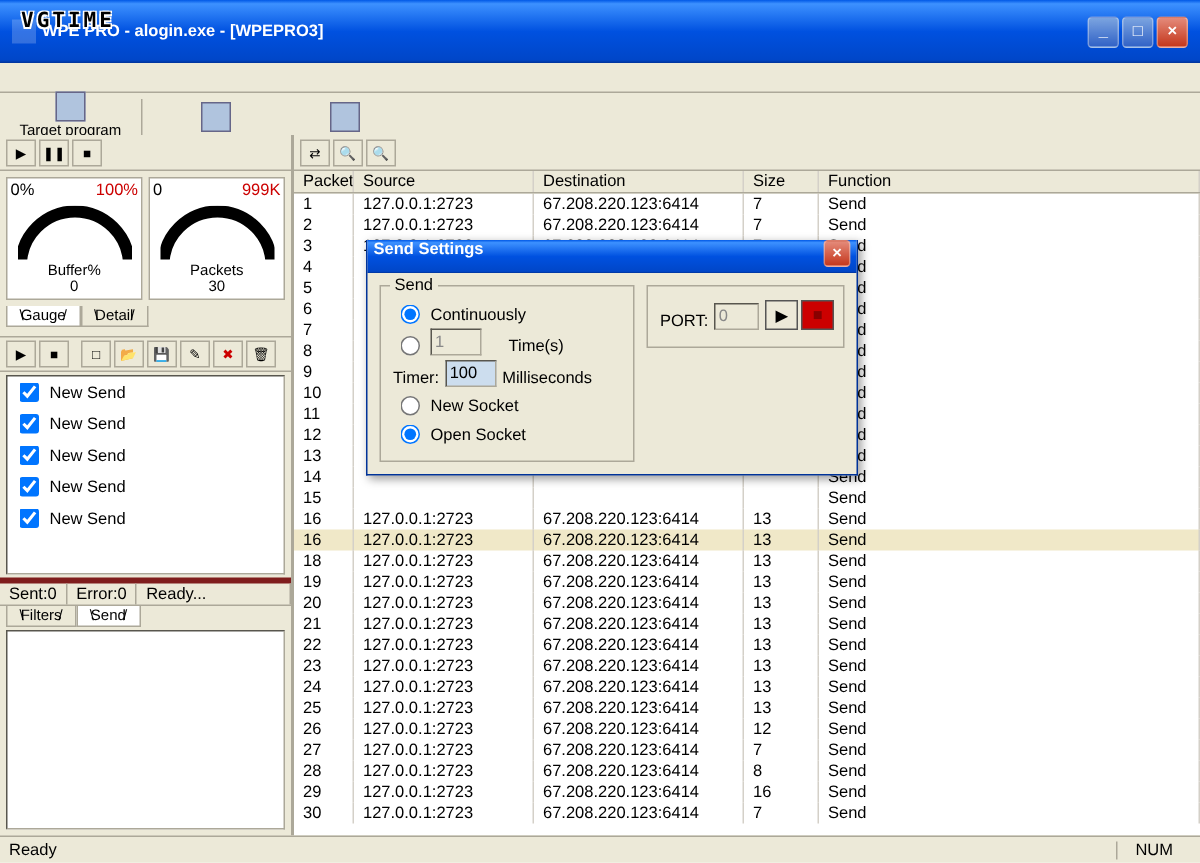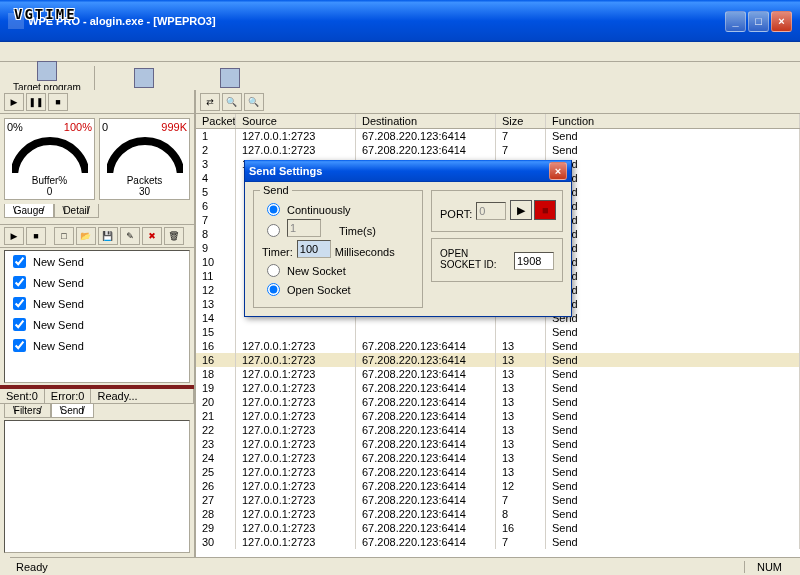--- a/index.html
+++ b/index.html
@@ -62,35 +62,35 @@
 .hdr-cell { font-weight: normal; }
 .c-pk { width: 40px; }
 .c-src { width: 120px; }
 .c-dst { width: 140px; }
 .c-sz { width: 50px; }
 .c-fn { flex: 1; }
 .data-row { display: flex; }
 .data-row.sel { background: #f0e8c8; }
 
 .dialog { position: absolute; left: 244px; top: 160px; width: 328px; background: #ece9d8; border: 1px solid #003399; border-top: none; box-shadow: 2px 2px 6px rgba(0,0,0,.4); z-index: 100; }
-.dlg-title { background: linear-gradient(to bottom, #0058e6 0%, #3d91ff 8%, #0051e0 50%, #0046c8 95%, #003399 100%); height: 22px; color: #fff; font-weight: bold; display: flex; align-items: center; padding: 0 4px; }
+.dlg-title { background: linear-gradient(to bottom, #0058e6 0%, #3d91ff 8%, #0051e0 50%, #0046c8 95%, #003399 100%); height: 22px; color: #fff; font-weight: bold; display: flex; align-items: flex-start; padding: 0 4px; }
 .dlg-title .t { flex: 1; }
 .dlg-close { width: 18px; height: 18px; background: linear-gradient(to bottom,#e48a7a,#c4371c); border: 1px solid #fff5; border-radius: 3px; display: flex; align-items: center; justify-content: center; cursor: pointer; }
 .dlg-body { padding: 8px; display: flex; gap: 8px; }
 .fieldset { border: 1px solid #aca899; padding: 6px 8px 8px; position: relative; }
 .fieldset .legend { position: absolute; top: -7px; left: 6px; background: #ece9d8; padding: 0 3px; font-size: 11px; }
 .fs-left { flex: 1; }
 .fs-right { width: 132px; display: flex; flex-direction: column; gap: 6px; }
 .row { display: flex; align-items: flex-end; gap: 4px; margin: 3px 0; }
 .txt-in { border: 1px inset #aca899; background: #fff; padding: 1px 2px; height: 18px; }
 .txt-in.dis { background: #ece9d8; color: #888; }
 .play-stop { display: flex; gap: 2px; justify-content: flex-end; }
 .ps-btn { width: 22px; height: 20px; border: 1px solid #555; background: #ece9d8; display: flex; align-items: center; justify-content: center; cursor: pointer; }
 
-.statusbar { position: absolute; bottom: 0; left: 10px; right: 0; height: 18px; background: #ece9d8; border-top: 1px solid #aca899; display: flex; align-items: center; padding: 0 6px; font-size: 10px; }
+.statusbar { position: absolute; bottom: 0; left: 0; right: 0; height: 18px; background: #ece9d8; border-top: 1px solid #aca899; display: flex; align-items: center; padding: 0 6px; font-size: 10px; }
 .statusbar .spacer { flex: 1; }
 .statusbar .cell-sb { border-left: 1px solid #aca899; padding: 0 12px; }
 </style>
 </head>
 <body>
 
 <div class="titlebar">
   <div class="appicon"></div>
   <div class="title">WPE PRO - alogin.exe - [WPEPRO3]</div>
   <div class="winbtn">_</div>
@@ -470,26 +470,20 @@
           <span>PORT:</span>
           <input class="txt-in dis" style="width: 30px;" value="0">
           <div class="play-stop" style="flex:1">
             <div class="ps-btn">▶</div>
             <div class="ps-btn" style="background:#c00">
                 <span style="color:#800">■</span>
               </div>
           </div>
         </div>
       </div>
-      <div class="fieldset">
-        <div class="row">
-          <span style="font-size:10px">OPEN SOCKET ID:</span>
-          <input class="txt-in" style="width: 40px;" value="1908">
-        </div>
-      </div>
     </div>
   </div>
 </div>
 
 <div class="statusbar">
   <span>Ready</span>
   <span class="spacer"></span>
   <span class="cell-sb">NUM</span>
 </div>
 

